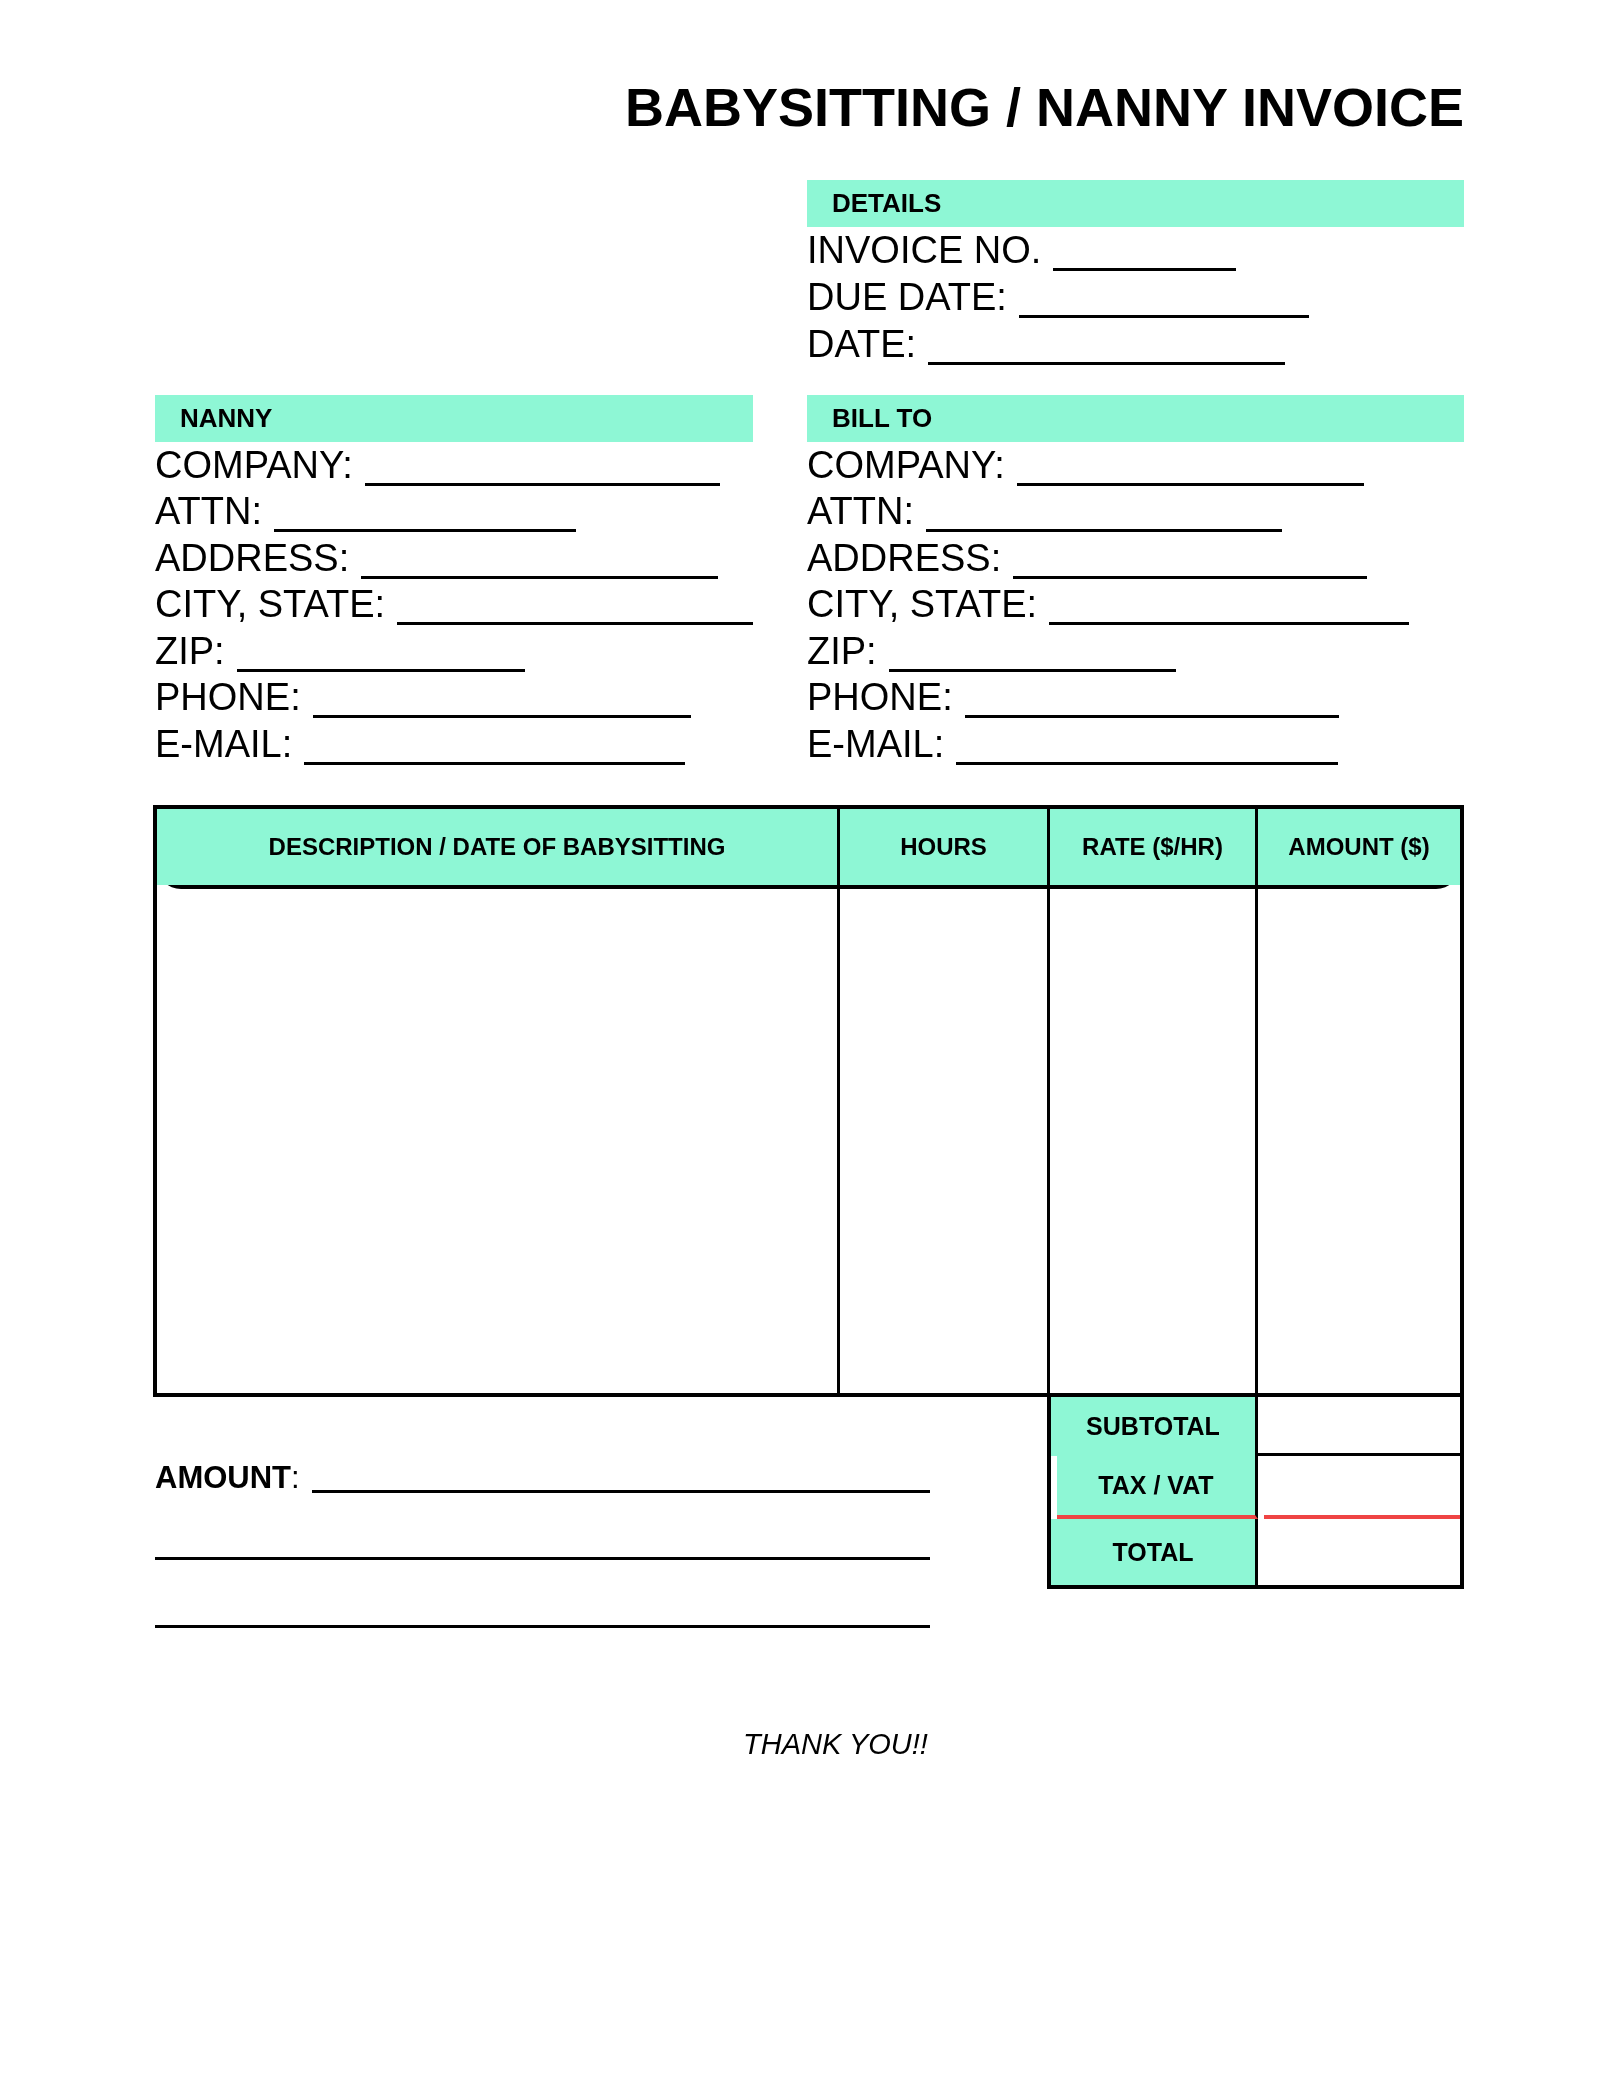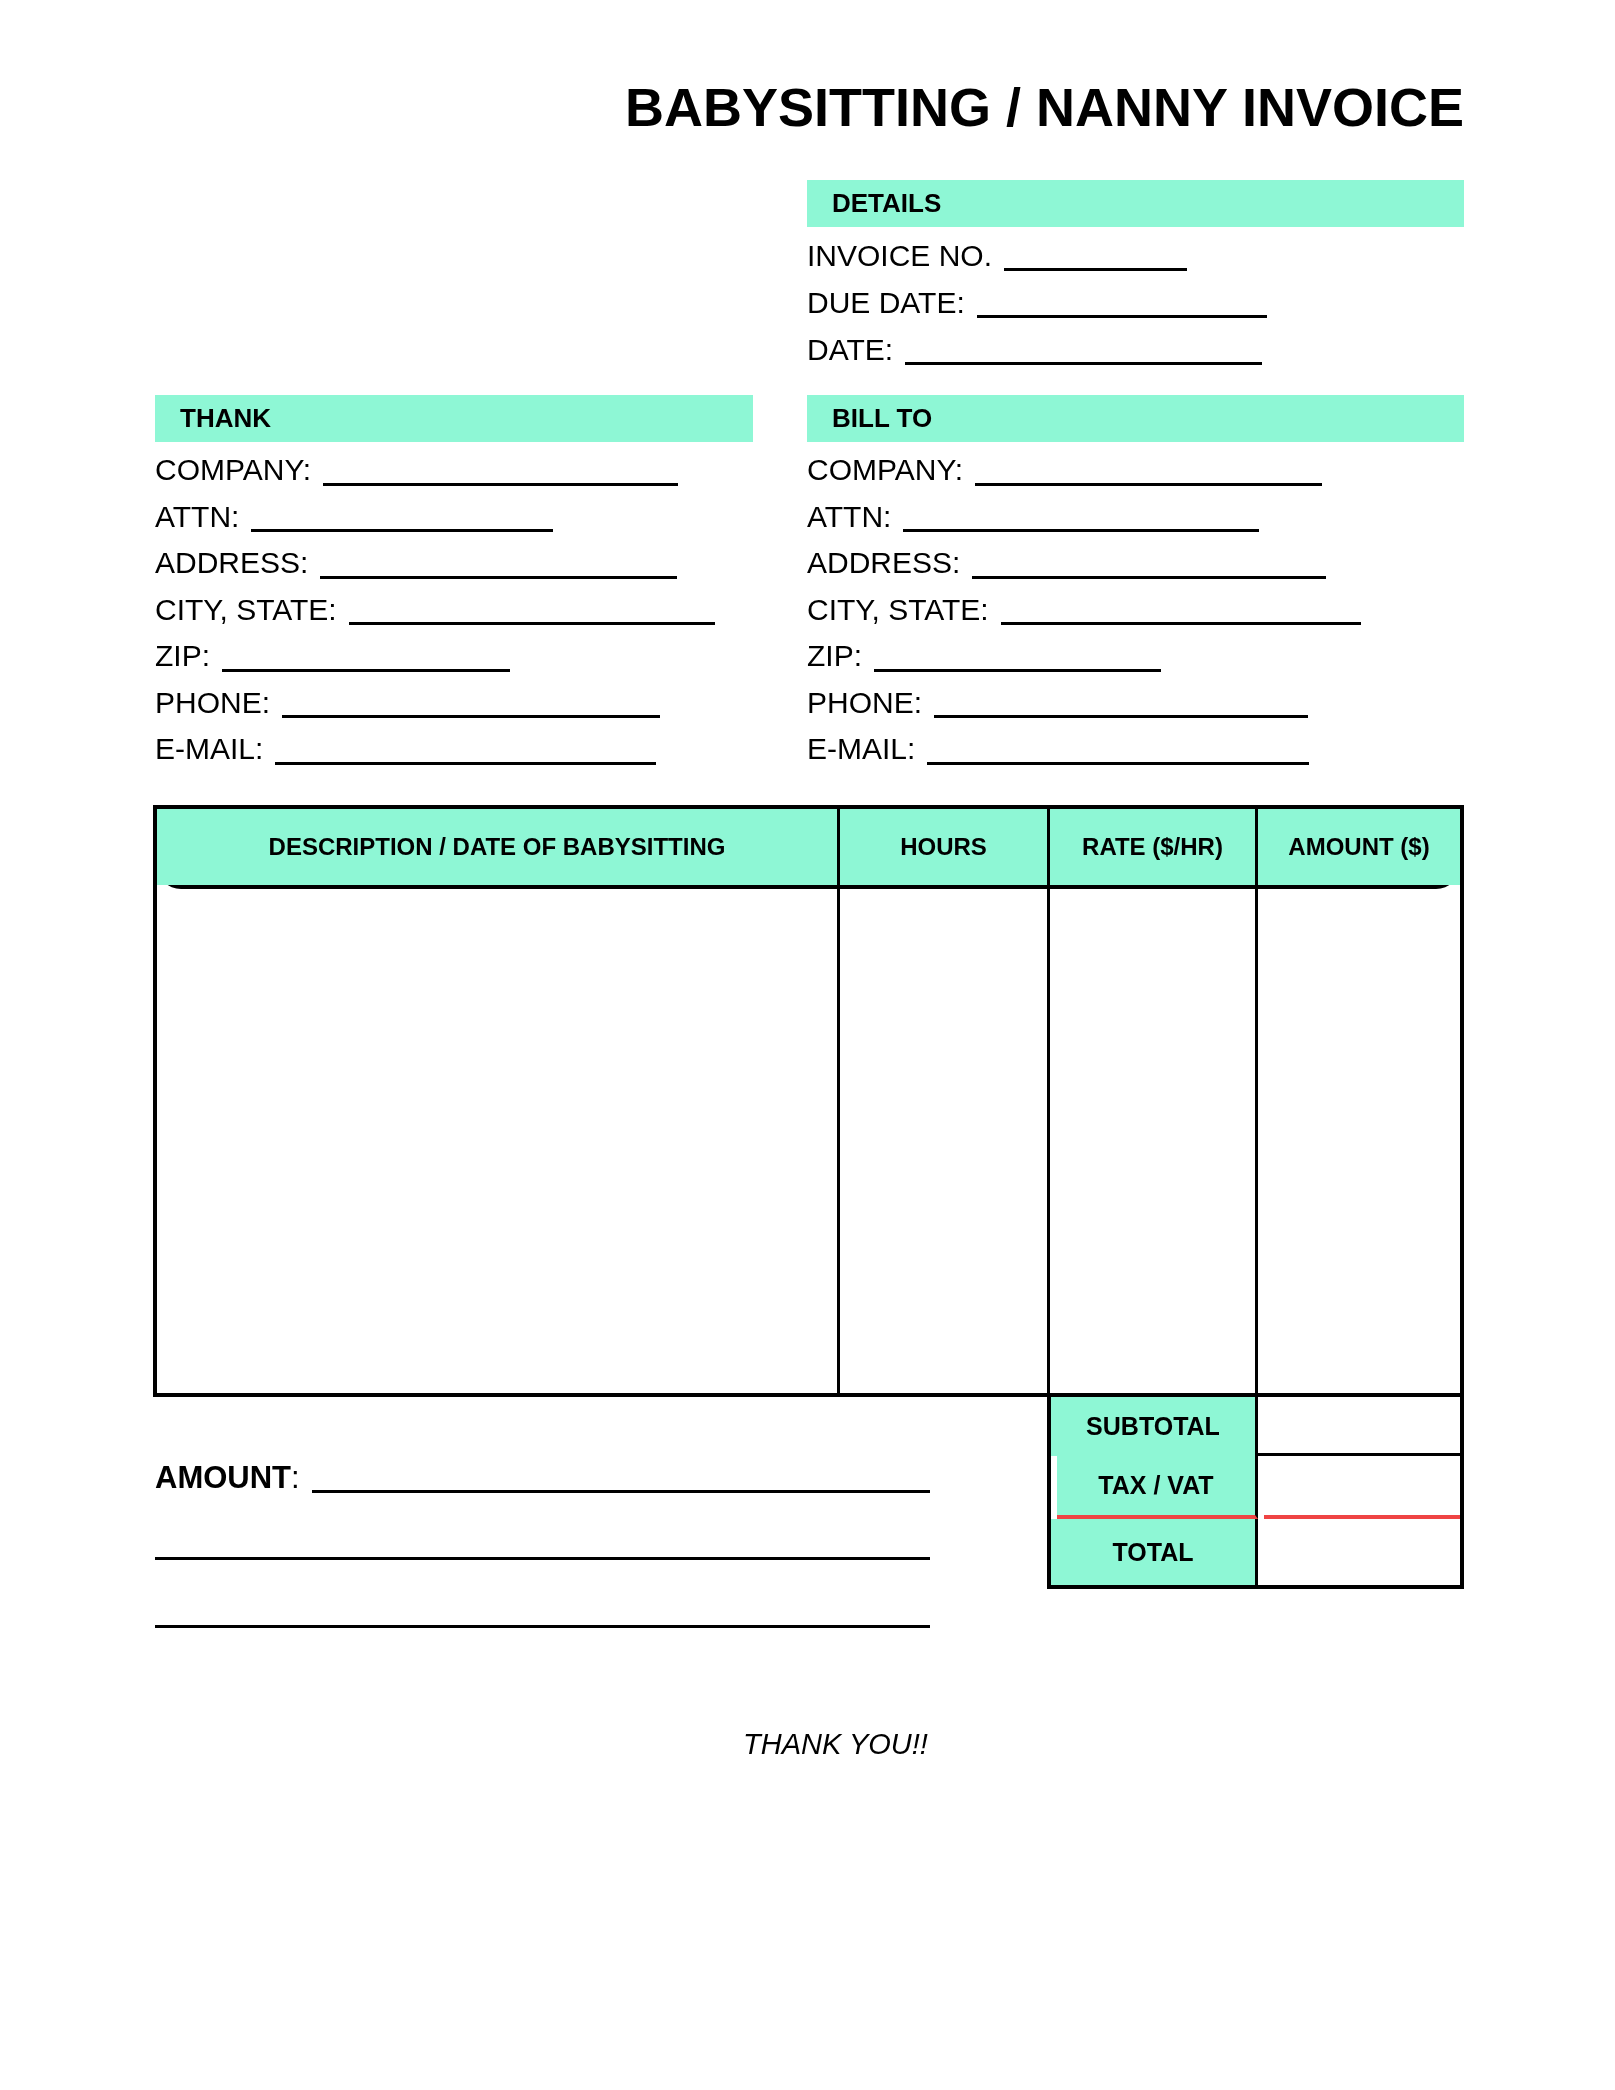--- a/index.html
+++ b/index.html
@@ -17,21 +17,21 @@
   
   .bar {
     height:47px; background:var(--mint,#8EF7D5);
     display:flex; align-items:center; padding-left:25px; box-sizing:border-box;
     font-size:26px; font-weight:bold;
   }
 
   
   .field-row { height:46.5px; display:flex; align-items:flex-end; padding-bottom:3px; box-sizing:border-box; }
   .field-row.tall { height:47px; }
-  .f-label { font-size:30px; line-height:1.05; white-space:pre; }
+  .f-label { font-size:38px; line-height:1.05; white-space:pre; }
   .uline { border-bottom:3px solid #000; margin-left:12px; height:100%; }
 
   .details-block { position:absolute; left:807px; top:180px; width:657px; }
   .from-block    { position:absolute; left:155px; top:395px; width:598px; }
   .billto-block  { position:absolute; left:807px; top:395px; width:657px; }
 
   
   .items-table {
     position:absolute; left:153px; top:805px; width:1311px; height:592px;
     border:4px solid #000; box-sizing:border-box;
@@ -95,21 +95,21 @@
       <span class="f-label">DUE DATE:</span>
       <span class="uline" style="width:290px"></span>
     </div>
     <div class="field-row tall">
       <span class="f-label">DATE:</span>
       <span class="uline" style="width:357px"></span>
     </div>
   </div>
 
   <div class="from-block">
-    <div class="bar">THANK</div>
+    <div class="bar">NANNY</div>
     <div class="field-row">
       <span class="f-label">COMPANY:</span>
       <span class="uline" style="width:355px"></span>
     </div>
     <div class="field-row">
       <span class="f-label">ATTN:</span>
       <span class="uline" style="width:302px"></span>
     </div>
     <div class="field-row">
       <span class="f-label">ADDRESS:</span>

